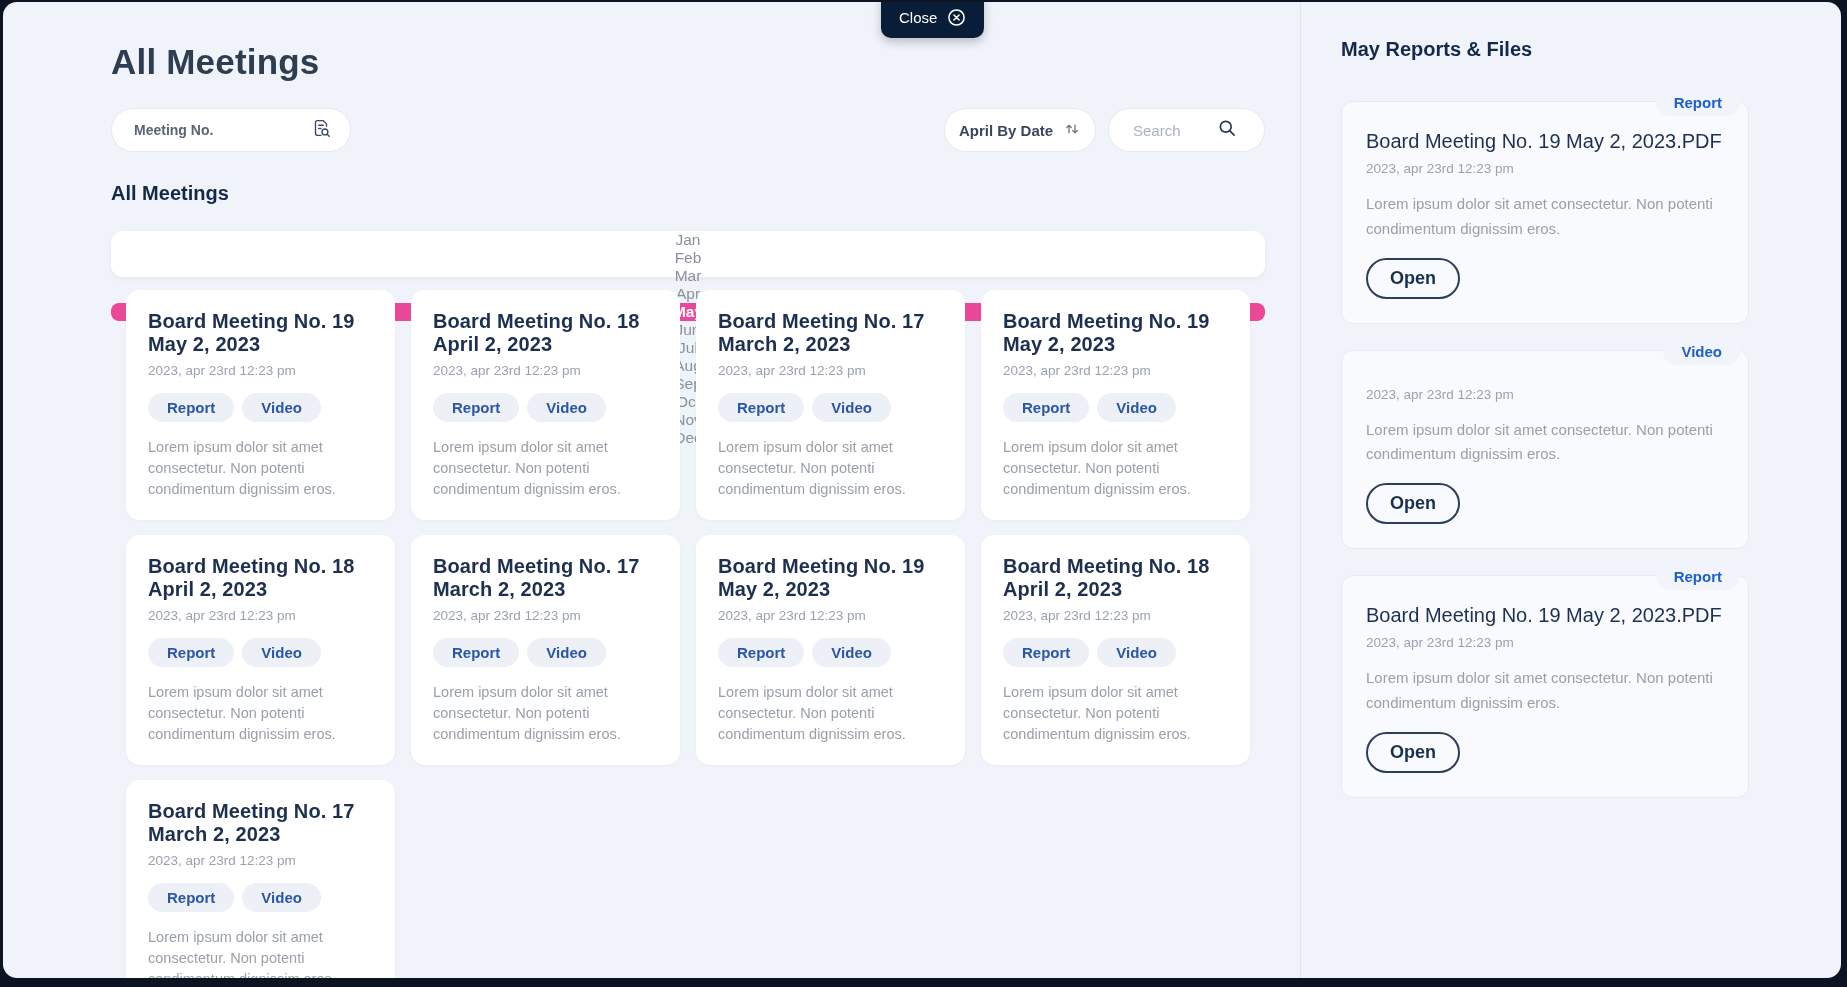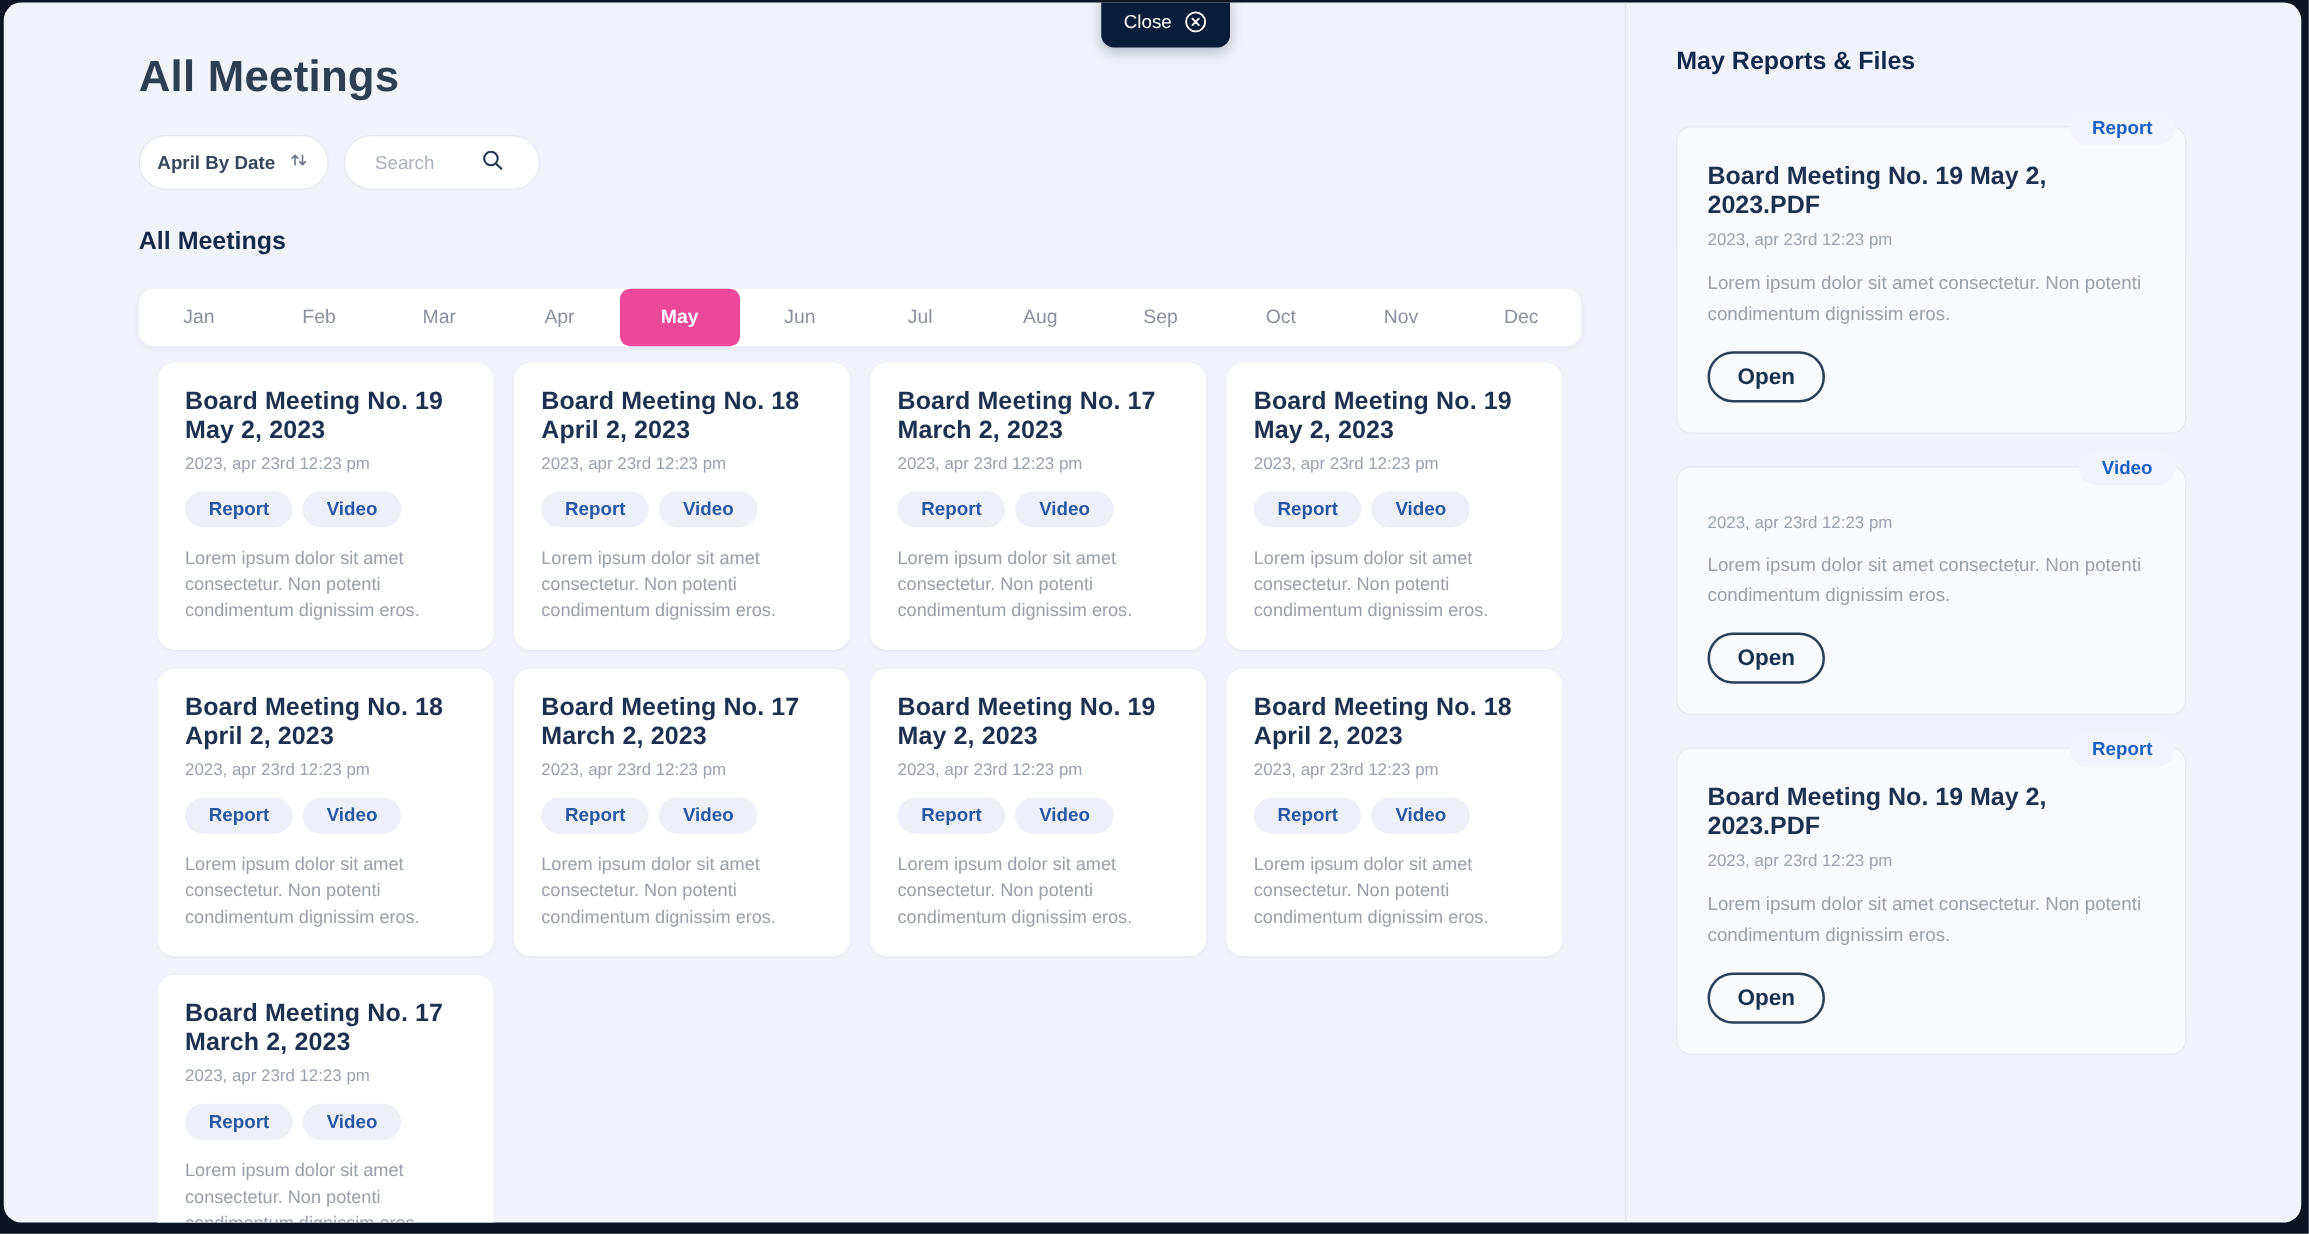--- a/index.html
+++ b/index.html
@@ -43,21 +43,21 @@
     border:none; outline:none; background:transparent; width:84px;
     font-size:15px; color:#404c60; font-family:inherit;
   }
   .search-pill input::placeholder { color:#aab2bd; opacity:1; }
 
   .section-title { margin-top:30px; font-size:20px; font-weight:700; color:#14294a; }
 
   
   .tabs {
     margin-top:26px; height:46px; background:#ffffff; border-radius:12px;
-    display:flex; align-items:stretch; box-shadow:0 2px 5px rgba(25,40,70,.05);
+    display:flex; align-items:stretch; box-shadow:0 2px 5px rgba(25,40,70,.05);flex-direction:column;
   }
   .tab {
     flex:1; border:none; background:transparent; font-family:inherit;
     font-size:15.5px; font-weight:500; color:#8a919e; cursor:pointer; border-radius:8px;
   }
   .tab.active { background:#ec4899; color:#ffffff; font-weight:600; }
 
   
   .grid {
     margin:13px 15px 0 15px;
@@ -85,21 +85,21 @@
   .files { margin-top:40px; width:408px; display:flex; flex-direction:column; gap:26px; }
   .file-card {
     position:relative; background:#f9fafd; border:1px solid #e7eaf1;
     border-radius:12px; padding:28px 24px 24px 24px;
   }
   .file-badge {
     position:absolute; top:0; right:8px; transform:translateY(-48%);
     background:#f1f4fa; border-radius:999px; padding:5px 18px;
     font-size:15px; font-weight:700; color:#1d5fc6;
   }
-  .file-title { font-size:20px; font-weight:700; color:#1e3050; }
+  .file-title { font-size:20px; font-weight:400; color:#1e3050; }
   .file-date { margin-top:8px; font-size:13.5px; color:#9aa2ae; }
   .file-desc { margin-top:16px; font-size:15px; line-height:1.65; color:#99a0a9; max-width:360px; }
   .open-btn {
     margin-top:16px; display:inline-block; background:transparent;
     border:2px solid #2c3e59; border-radius:999px; padding:8px 22px;
     font-family:inherit; font-size:18px; font-weight:700; color:#16304e; cursor:pointer;
   }
 </style>
 </head>
 <body>
@@ -113,20 +113,31 @@
         <circle cx="10" cy="10" r="8"></circle>
           <path d="M7.3 7.3l5.4 5.4M12.7 7.3l-5.4 5.4"></path>
       </svg>
     </span>
   </div>
 
   <div class="main">
     <h1 class="page-title">All Meetings</h1>
 
     <div class="toolbar">
+      <div class="pill meeting-no">
+        <input type="text" placeholder="Meeting No." style="">
+        <span>
+          <svg width="22" height="22" viewBox="0 0 24 24" fill="none" stroke="#3c4a61" stroke-width="1.5" stroke-linecap="round" stroke-linejoin="round">
+            <path d="M18 10V7.5L14.5 4H8a2 2 0 0 0-2 2v12a2 2 0 0 0 2 2h4"></path>
+            <path d="M9.5 9h5M9.5 12.5h2.5"></path>
+            <circle cx="16.3" cy="16.3" r="3.2"></circle>
+            <path d="M18.7 18.7L21 21"></path>
+          </svg>
+        </span>
+      </div>
       <div class="toolbar-right">
         <div class="pill order-by">
           <span>April By Date</span>
           <span>
             <svg width="18" height="18" viewBox="0 0 24 24" fill="none" stroke="#707a88" stroke-width="1.8" stroke-linecap="round" stroke-linejoin="round">
               <path d="M8 17V7M5 10l3-3 3 3"></path>
                 <path d="M16 7v10M13 14l3 3 3-3"></path>
             </svg>
           </span>
         </div>

